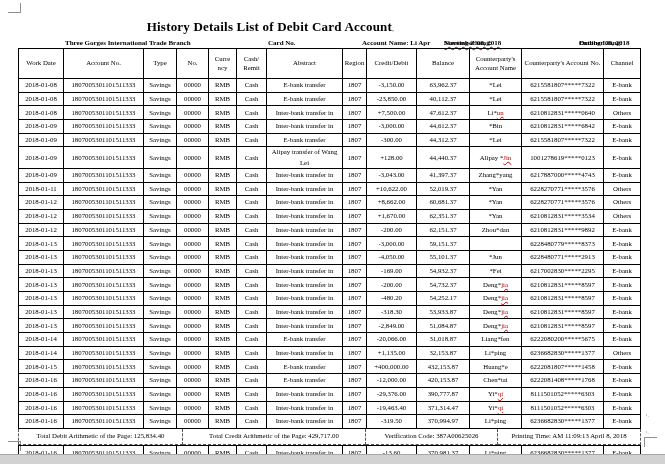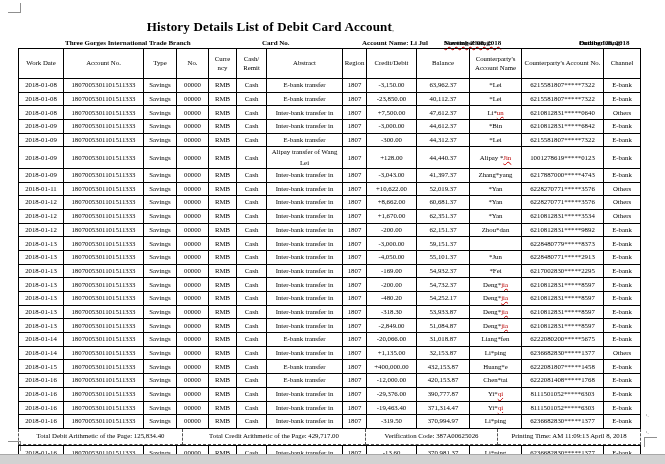--- a/index.html
+++ b/index.html
@@ -10,21 +10,21 @@
     color:#000;
   }
   .title{
     position:absolute;top:19px;left:0;width:541px;text-align:center;
     font-size:13px;font-weight:bold;letter-spacing:0.2px;
   }
   .title .pmark{font-weight:normal;font-size:8px;color:#444;}
   .infoline{position:absolute;top:39px;left:0;width:665px;height:10px;font-size:7px;font-weight:bold;margin-left:29px;}
   .infoline span{position:absolute;white-space:nowrap;}
   .inf-branch{left:36px;}
-  .inf-card{left:193px;padding-left:40px;}
+  .inf-card{left:199px;padding-left:40px;}
   .inf-account{left:333px;}
   .inf-start{left:415px;}
   .inf-end{left:550px;}
   .squiggle{text-decoration:underline wavy #c00 1px;text-underline-offset:1px;}
 
   .tablewrap{position:absolute;left:18px;top:48px;width:624px;}
   table{border-collapse:collapse;table-layout:fixed;width:622px;margin:0;}
   td,th{
     border:1px solid #000;
     font-size:6.8px;font-weight:normal;
@@ -57,21 +57,21 @@
 
 <div class="corner corner-tl"></div>
 <div class="corner corner-bl"></div>
 <div class="corner corner-br"></div>
 
 <div class="title"><span>History Details List of Debit Card Account</span><span class="pmark">,</span></div>
 
 <div class="infoline">
   <span class="inf-branch">Three Gorges International Trade Branch</span>
   <span class="inf-card">Card No.</span>
-  <span class="inf-account">Account Name: Li Jul</span>
+  <span class="inf-account">Account Name: Li Apr</span>
   <span class="inf-start">
       <span>Starting Zhang: </span>
       <span class="squiggle">November 08, 2018</span>
     </span>
   <span class="inf-end">
       <span>Ending Liang: </span>
       <span>October 08, 2018</span>
     </span>
 </div>
 

